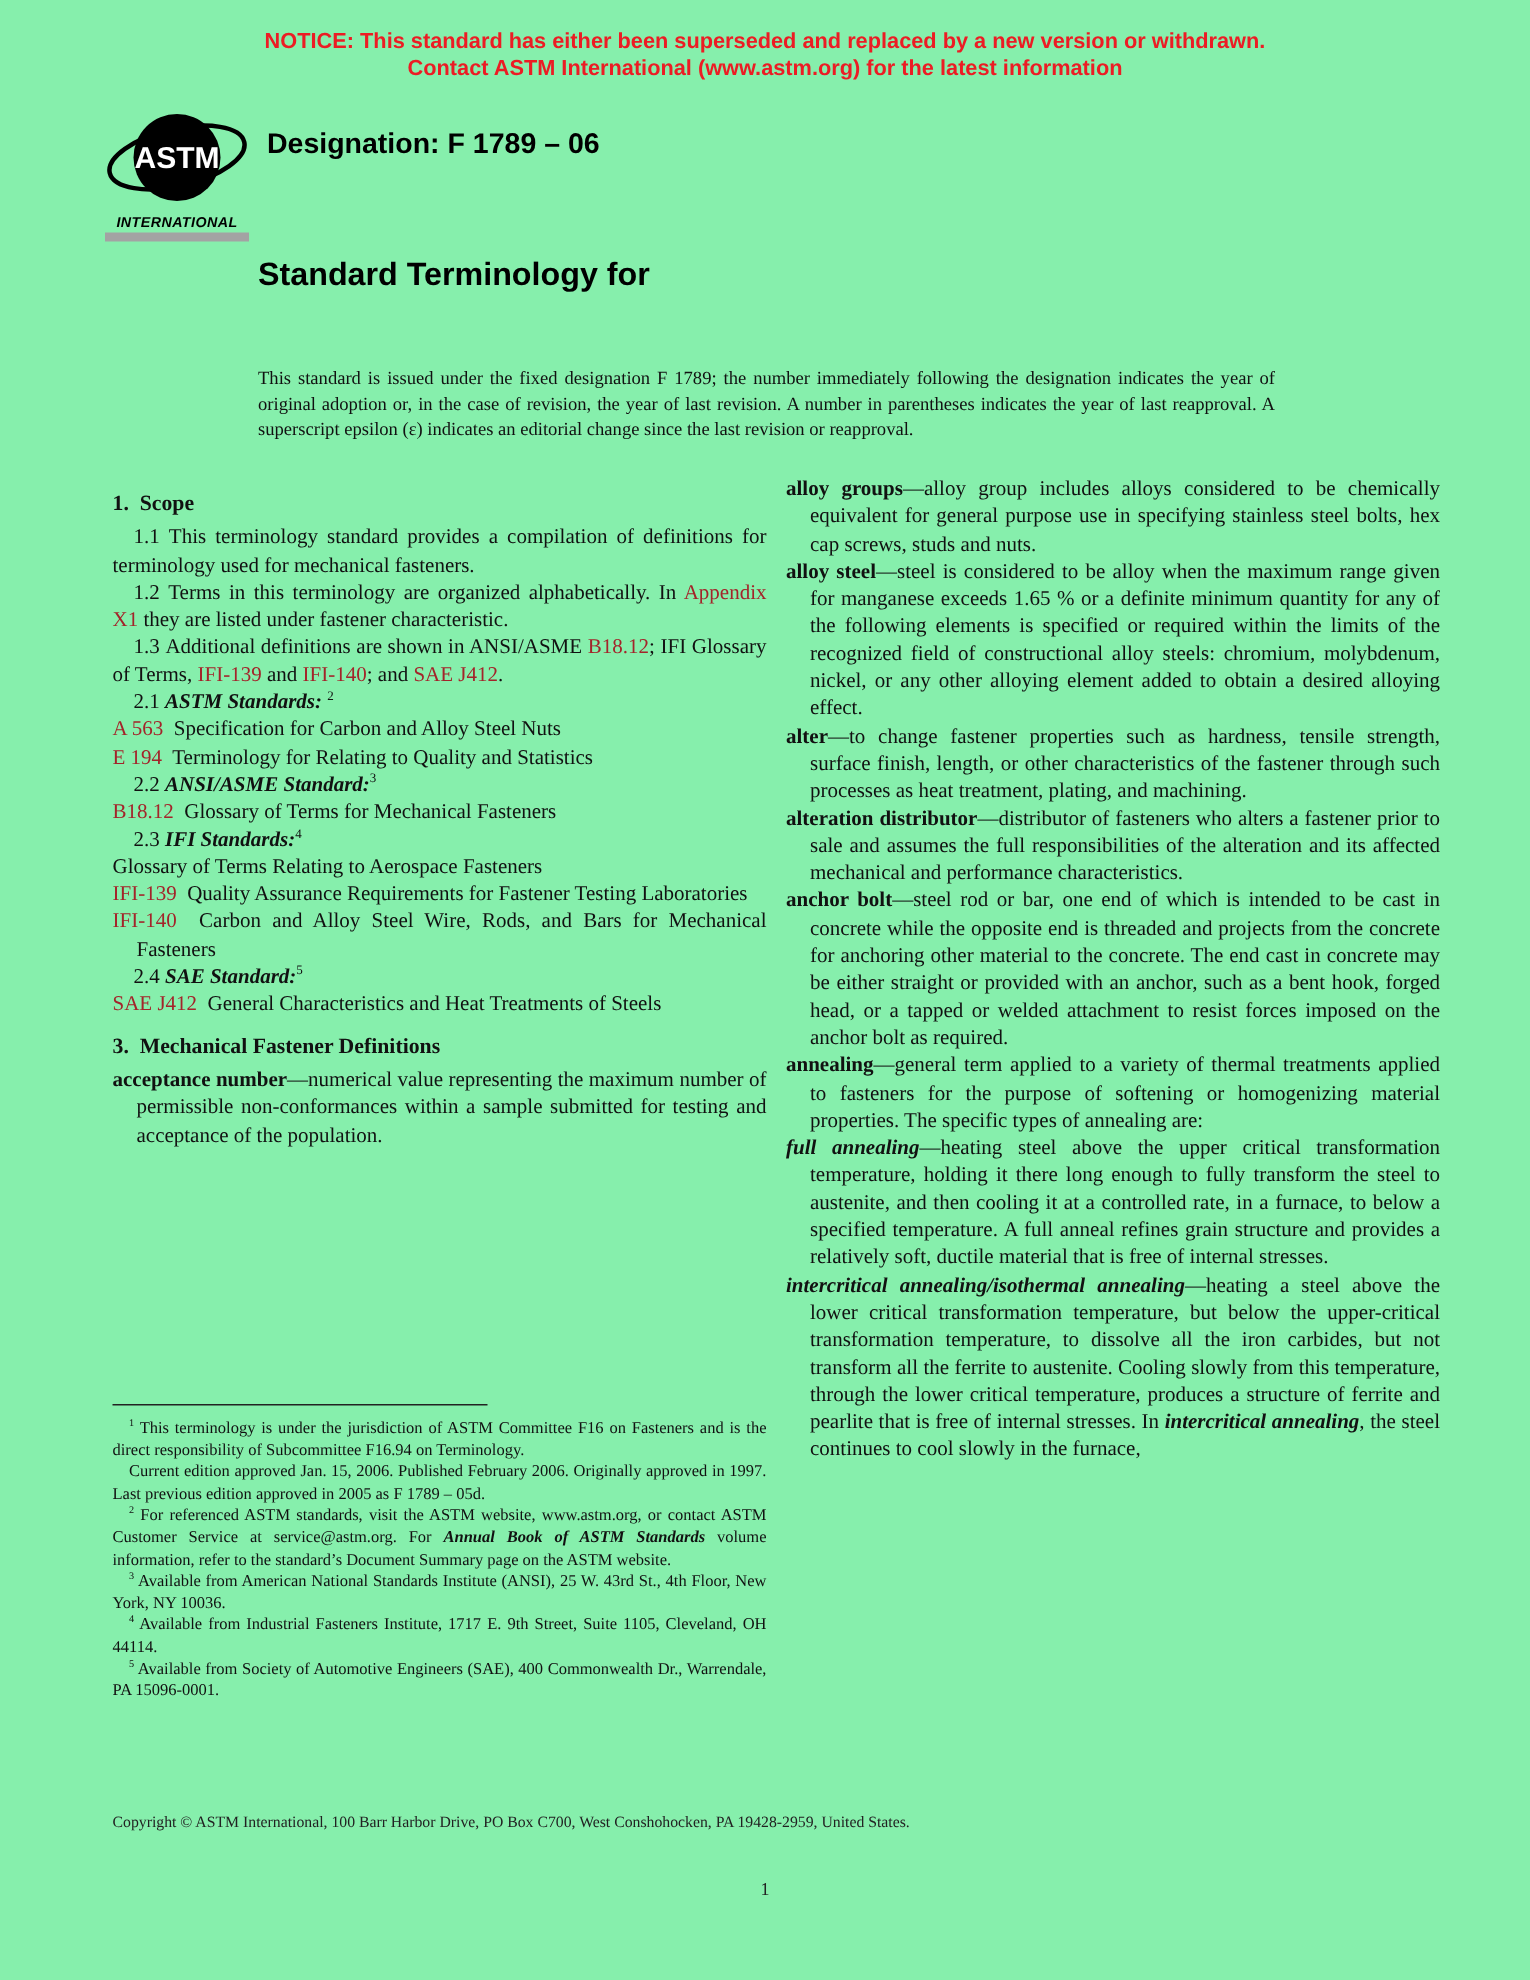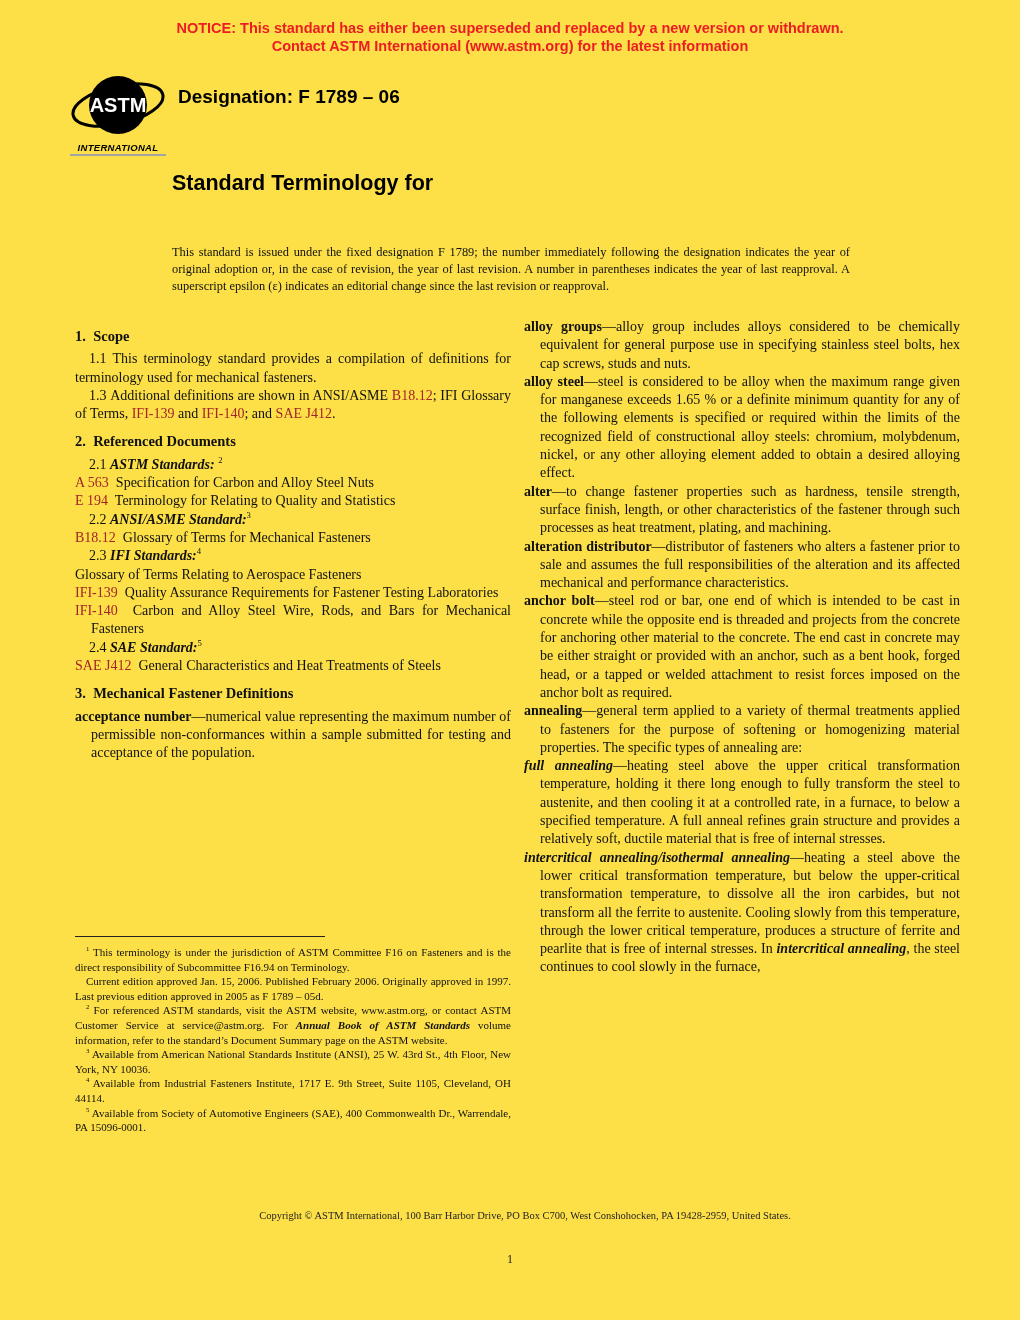--- a/index.html
+++ b/index.html
@@ -1,39 +1,39 @@
 <!DOCTYPE html>
 <html style="--notice-color: #ec1c24; --link-color: #a3242a;"><head>
 <meta charset="utf-8">
 <style>
   html,body{margin:0;padding:0;background:#ffffff;}
   .page{
     position:relative;
     width:1020px;height:1320px;
-    background:#fde047;
+    background:#86efac;
     font-family:"Liberation Serif", serif;
     color:#111;
     overflow:hidden;
   }
   
   .notice{
     position:absolute;top:20px;left:0;width:100%;
     text-align:center;
     font-family:"Liberation Sans", sans-serif;
     font-weight:bold;
     font-size:14.5px;line-height:17.5px;
     color:var(--notice-color,#ec1c24);
   }
   
   .logo-wrap{position:absolute;left:70px;top:72px;width:96px;text-align:center;}
   .logo-sub{
     font-family:"Liberation Sans", sans-serif;
     font-weight:bold;font-style:italic;
     font-size:9.5px;letter-spacing:.3px;
-    border-bottom:2px solid #a3a3a3;
+    border-bottom:6px solid #a3a3a3;
     padding-bottom:1px;margin-top:-2px;
     color:#000;
   }
   .designation{
     position:absolute;left:178px;top:86px;
     font-family:"Liberation Sans", sans-serif;
     font-weight:bold;font-size:19px;color:#000;
   }
   
   .doc-title{
@@ -70,21 +70,21 @@
   
   .footnotes{
     position:absolute;left:75px;top:936px;width:436px;
     font-size:11px;line-height:14.6px;text-align:justify;
   }
   .fn-rule{width:250px;border-top:1px solid #222;margin:0 0 8px 0;}
   .blk.fn{text-indent:11px;}
   
   .copyright{
     position:absolute;left:75px;top:1210px;width:900px;
-    font-size:10.5px;color:#222;text-align:center;
+    font-size:10.5px;color:#222;
   }
   .page-number{
     position:absolute;left:0;top:1252px;width:100%;
     text-align:center;font-size:12px;color:#222;
   }
 </style>
 </head>
 <body>
 
 <div class="page">
@@ -107,22 +107,22 @@
 
   <div class="doc-title">
     <div>Standard Terminology for</div>
   </div>
 
   <div class="abstract">This standard is issued under the fixed designation F 1789; the number immediately following the designation indicates the year of original adoption or, in the case of revision, the year of last revision. A number in parentheses indicates the year of last reapproval. A superscript epsilon (ε) indicates an editorial change since the last revision or reapproval.</div>
 
   <div class="col col-left">
       <p class="blk heading"><span>1.&nbsp;&nbsp;Scope</span></p>
       <p class="blk para"><span>1.1&nbsp;This terminology standard provides a compilation of definitions for terminology used for mechanical fasteners.</span></p>
+      <p class="blk para"><span>1.2&nbsp;Terms in this terminology are organized alphabetically. In </span><span class="link">Appendix X1</span><span> they are listed under fastener characteristic.</span></p>
       <p class="blk para"><span>1.3&nbsp;Additional definitions are shown in ANSI/ASME </span><span class="link">B18.12</span><span>; IFI Glossary of Terms, </span><span class="link">IFI-139</span><span> and </span><span class="link">IFI-140</span><span>; and </span><span class="link">SAE J412</span><span>.</span></p>
-      <p class="blk heading"><span>2.&nbsp;&nbsp;Referenced Documents</span></p>
       <p class="blk para"><span>2.1&nbsp;</span><span class="i">ASTM Standards:</span><span> </span><sup>2</sup></p>
       <p class="blk hang"><span class="link">A 563</span><span>&nbsp; Specification for Carbon and Alloy Steel Nuts</span></p>
       <p class="blk hang"><span class="link">E 194</span><span>&nbsp; Terminology for Relating to Quality and Statistics</span></p>
       <p class="blk para"><span>2.2&nbsp;</span><span class="i">ANSI/ASME Standard:</span><sup>3</sup></p>
       <p class="blk hang"><span class="link">B18.12</span><span>&nbsp; Glossary of Terms for Mechanical Fasteners</span></p>
       <p class="blk para"><span>2.3&nbsp;</span><span class="i">IFI Standards:</span><sup>4</sup></p>
       <p class="blk hang"><span>Glossary of Terms Relating to Aerospace Fasteners</span></p>
       <p class="blk hang"><span class="link">IFI-139</span><span>&nbsp; Quality Assurance Requirements for Fastener Testing Laboratories</span></p>
       <p class="blk hang"><span class="link">IFI-140</span><span>&nbsp; Carbon and Alloy Steel Wire, Rods, and Bars for Mechanical Fasteners</span></p>
       <p class="blk para"><span>2.4&nbsp;</span><span class="i">SAE Standard:</span><sup>5</sup></p>

